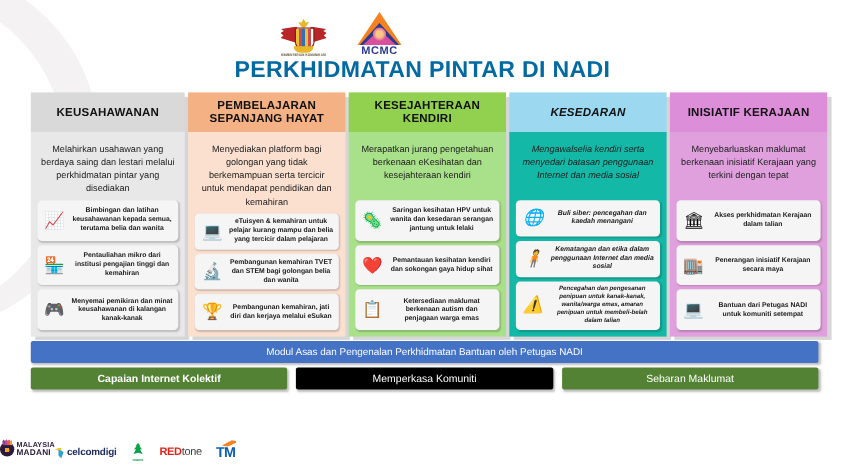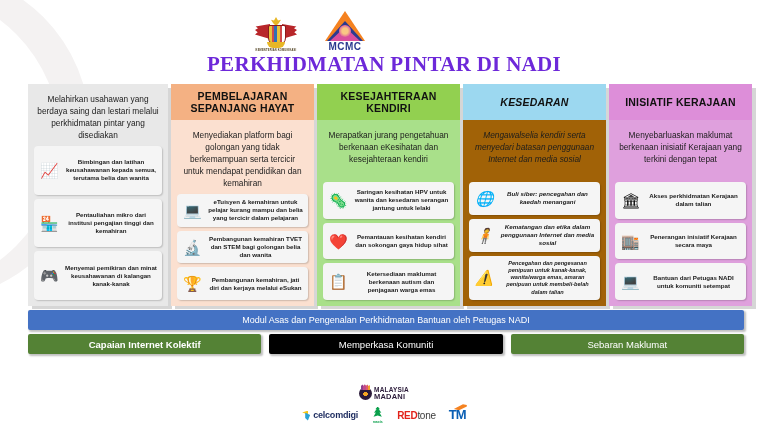--- a/index.html
+++ b/index.html
@@ -33,22 +33,22 @@
   .logo-jata{width:48px;height:44px;display:flex;flex-direction:column;align-items:center;justify-content:flex-end;}
   .jata-mark{width:44px;height:32px;position:relative;}
   .jata-cap{font-size:2.6px;letter-spacing:.2px;color:#4a3b1a;white-space:nowrap;transform:scaleY(1.3);font-weight:700;}
   .logo-mcmc{width:62px;height:44px;display:flex;flex-direction:column;align-items:center;justify-content:flex-end;}
   .mcmc-tri{width:40px;height:30px;position:relative;}
   .mcmc-text{font-size:10px;font-weight:700;letter-spacing:.5px;color:#2b3a8f;line-height:1;margin-top:1px;}
 
   
   .main-title{
     position:absolute;top:52px;left:0;width:768px;text-align:center;z-index:3;
-    font-size:21px;font-weight:700;letter-spacing:.3px;color:#6d28d9;
-    font-family:Liberation Serif, serif;
+    font-size:21px;font-weight:700;letter-spacing:.3px;color:#0369a1;
+    font-family:Liberation Sans, sans-serif;
   }
 
   
   .columns{
     position:absolute;top:84px;left:28px;width:716px;height:222px;
     display:flex;gap:3px;z-index:2;
   }
   .col{position:relative;display:flex;flex-direction:column;}
   .col-shadow{
     position:absolute;left:4px;top:4px;right:-4px;bottom:-3px;
@@ -106,21 +106,21 @@
   .bar-black-wrap{position:relative;}
   .bar-black-wrap:before{
     content:"";position:absolute;left:-4px;right:-4px;top:2px;height:14px;
     background:#e9e9e9;z-index:-1;
     clip-path:polygon(0 0,100% 0,96% 100%,4% 100%);
   }
 
   
   .footer{
     position:absolute;left:0;top:385px;width:768px;height:47px;z-index:3;
-    display:flex;flex-direction:column;align-items:center;justify-content:flex-start;
+    display:flex;flex-direction:row;align-items:center;justify-content:flex-start;
   }
   .madani{display:flex;align-items:center;gap:2px;height:17px;}
   .madani-mark{width:13px;height:13px;border-radius:50%;
     background:radial-gradient(circle at 50% 55%,#f5a623 0 22%,#2b1b3a 23% 100%);
     position:relative;}
   .madani-mark:after{content:"";position:absolute;left:2px;top:-3px;width:9px;height:6px;
     background:linear-gradient(90deg,#8e3f8e 0 25%,#c04b8a 25% 50%,#e05b6a 50% 75%,#f0a02b 75% 100%);
     clip-path:polygon(0 35%,14% 10%,28% 30%,42% 5%,56% 28%,70% 8%,85% 32%,100% 15%,100% 100%,0 100%);}
   .madani-txt{line-height:.95;}
   .madani-t1{font-size:6.5px;font-weight:700;color:#2b1b3a;letter-spacing:.2px;}
@@ -196,20 +196,21 @@
       <div class="mcmc-text">MCMC</div>
     </div>
   </div>
 
   <div class="main-title">PERKHIDMATAN PINTAR DI NADI</div>
 
   <div class="columns">
 
     <div class="col" style="flex:0 0 140px;">
       <div class="col-shadow"></div>
+      <div class="col-head" style="background:#d9d9d9;">KEUSAHAWANAN</div>
       <div class="col-body" style="background:#e8e8e8;">
         <div class="col-desc">Melahirkan usahawan yang berdaya saing dan lestari melalui perkhidmatan pintar yang disediakan</div>
         <div class="cards">
           <div class="card">
             <div class="card-ico">📈</div>
             <div class="card-txt">Bimbingan dan latihan keusahawanan kepada semua, terutama belia dan wanita</div>
           </div>
           <div class="card">
             <div class="card-ico">🏪</div>
             <div class="card-txt">Pentauliahan mikro dari institusi pengajian tinggi dan kemahiran</div>
@@ -262,21 +263,21 @@
             <div class="card-ico">📋</div>
             <div class="card-txt">Ketersediaan maklumat berkenaan autism dan penjagaan warga emas</div>
           </div>
         </div>
       </div>
     </div>
 
     <div class="col" style="flex:0 0 143px;font-style:italic;">
       <div class="col-shadow"></div>
       <div class="col-head" style="background:#9cd8f0;">KESEDARAN</div>
-      <div class="col-body" style="background:#a16207;">
+      <div class="col-body" style="background:#14b8a6;">
         <div class="col-desc">Mengawalselia kendiri serta menyedari batasan penggunaan Internet dan media sosial</div>
         <div class="cards">
           <div class="card">
             <div class="card-ico">🌐</div>
             <div class="card-txt">Buli siber: pencegahan dan kaedah menangani</div>
           </div>
           <div class="card">
             <div class="card-ico">🧍</div>
             <div class="card-txt">Kematangan dan etika dalam penggunaan Internet dan media sosial</div>
           </div>

